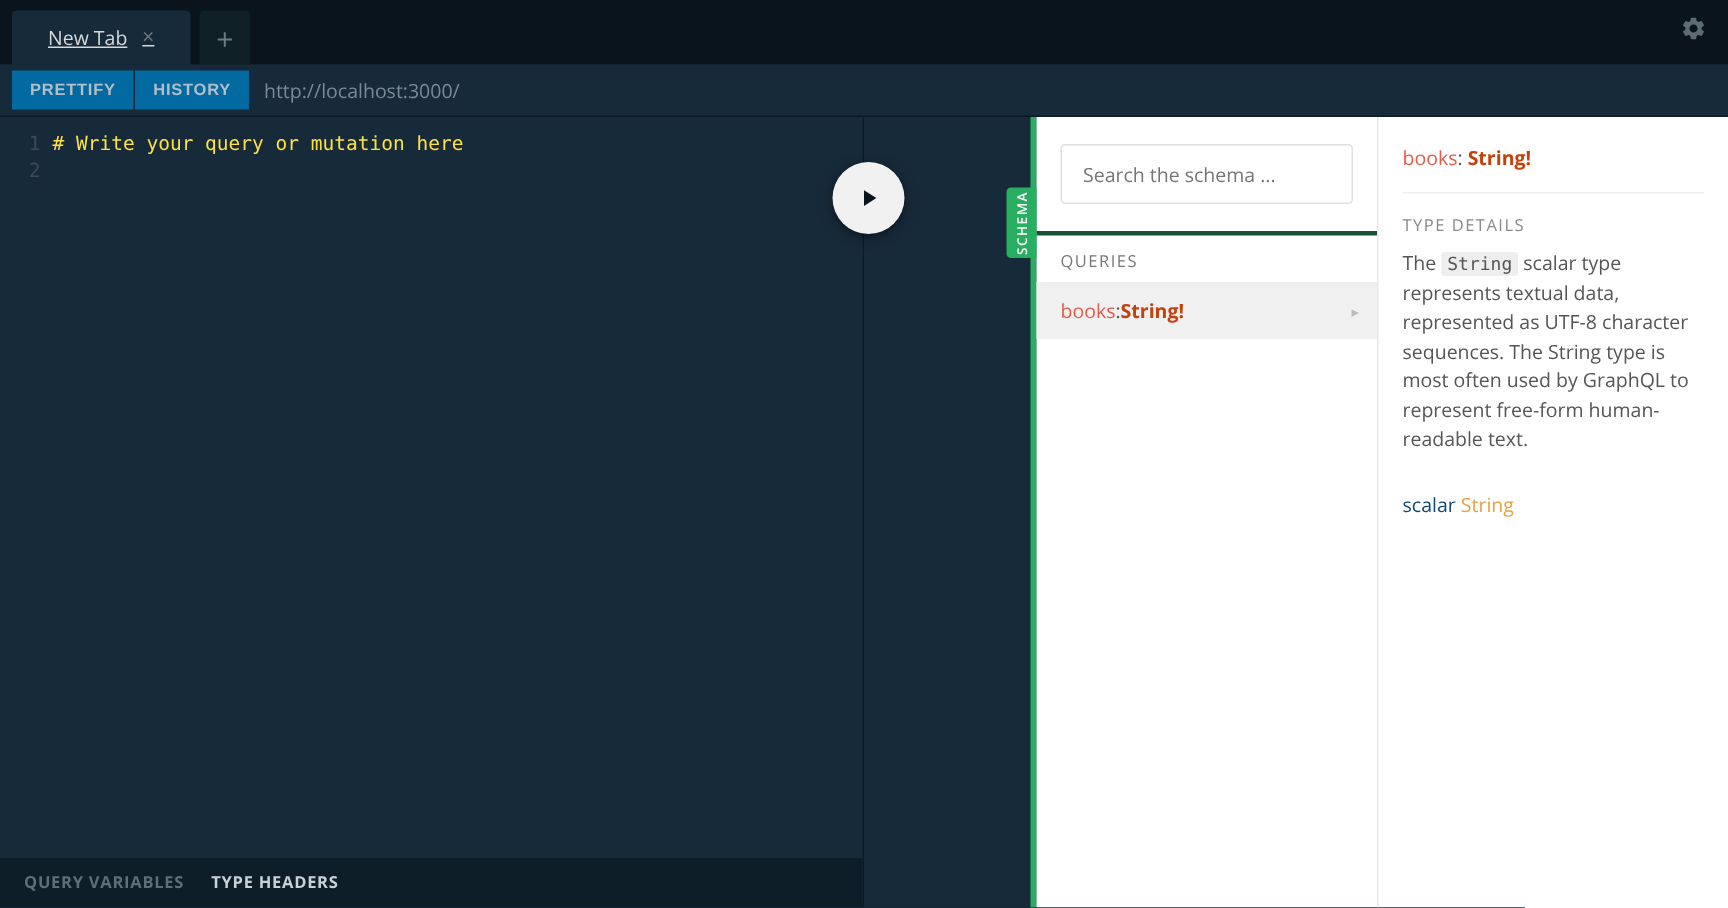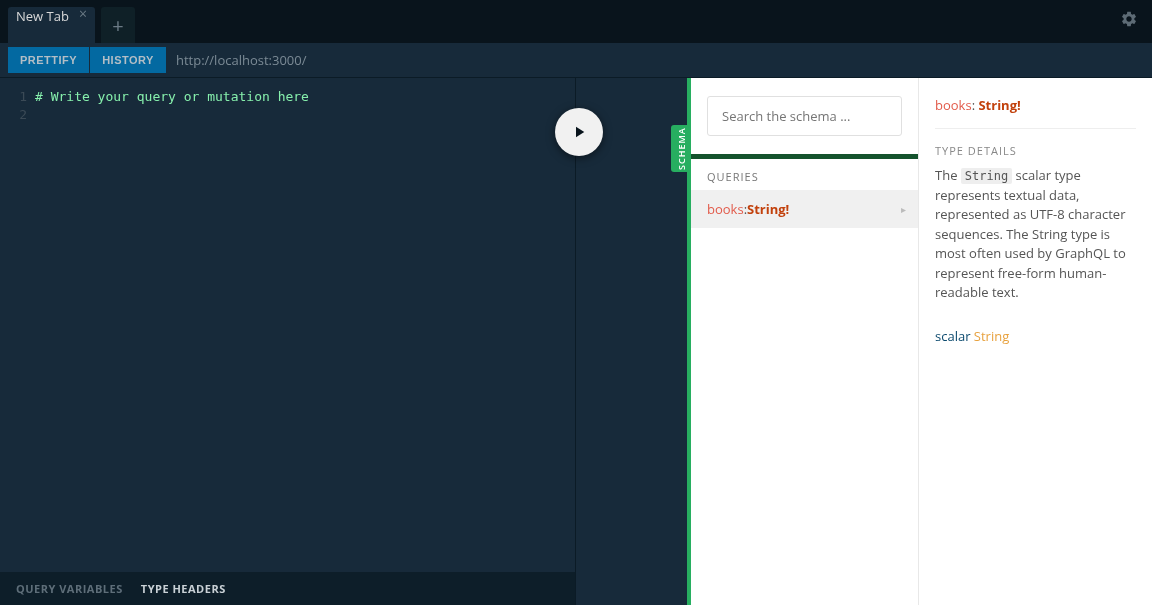--- a/index.html
+++ b/index.html
@@ -1,52 +1,52 @@
 <!DOCTYPE html>
 <html><head>
 <meta charset="utf-8">
 <style>
   * { margin: 0; padding: 0; box-sizing: border-box; }
   body { font-family: 'Open Sans', -apple-system, sans-serif; background: #172a3a; color: #fff; overflow: hidden; width: 1152px; height: 605px; }
   
   .top-bar { height: 43px; background: #09141c; display: flex; align-items: center; padding: 0 8px; }
-  .tab { background: #172a3a; height: 36px; margin-top: 7px; display: flex; padding: 0 8px; font-size: 13px; color: #d8d8d8; border-top-left-radius: 3px; border-top-right-radius: 3px; }
+  .tab { background: #172a3a; height: 36px; margin-top: 7px; display: flex; align-items: center; padding: 0 24px; font-size: 13px; color: #d8d8d8; border-top-left-radius: 3px; border-top-right-radius: 3px; text-decoration: underline; }
   .tab-close { margin-left: 10px; color: #6b7a85; font-size: 14px; cursor: pointer; line-height: 1; }
   .new-tab { width: 34px; height: 36px; margin-top: 7px; margin-left: 6px; background: #0f2027; display: flex; align-items: center; justify-content: center; color: #6b7a85; font-size: 20px; border-top-left-radius: 3px; border-top-right-radius: 3px; }
   .spacer { flex: 1; }
   .gear { color: #5d6b75; margin-right: 6px; }
   
   .toolbar { height: 35px; background: #172a3a; border-bottom: 1px solid #0b1b26; display: flex; align-items: center; padding: 0 8px; }
   .toolbar-btn { background: #0369a1; height: 26px; padding: 0 12px; color: #b3bec6; font-size: 11px; letter-spacing: 0.5px; font-weight: 600; display: flex; align-items: center; border: none; cursor: pointer; }
   .toolbar-btn + .toolbar-btn { margin-left: 1px; }
   .url-input { margin-left: 10px; background: transparent; border: none; color: #7b8a95; font-size: 13px; outline: none; width: 400px; font-family: inherit; }
   
   .main { display: flex; height: 527px; position: relative; }
   .editor-pane { flex: 1; background: #172a3a; position: relative; display: flex; flex-direction: column; }
   .editor-content { flex: 1; display: flex; font-family: 'Consolas', monospace; font-size: 13px; padding-top: 10px; }
   .gutter { width: 35px; color: #3b4a56; text-align: right; padding-right: 8px; line-height: 18px; }
-  .code { color: #86efac; line-height: 18px; }
+  .code { color: #fde047; line-height: 18px; }
   
   .play-btn { position: absolute; top: 30px; left: 555px; width: 48px; height: 48px; border-radius: 50%; background: #f1f1f1; box-shadow: 0 2px 8px rgba(0,0,0,0.5); display: flex; align-items: center; justify-content: center; z-index: 10; cursor: pointer; }
   .play-btn svg { fill: #09141c; }
   
   .bottom-tabs { height: 33px; background: #0d1e29; display: flex; align-items: center; padding: 0 16px; font-size: 11px; letter-spacing: 0.5px; font-weight: 700; }
   .bottom-tab { color: #5e6e79; margin-right: 18px; cursor: pointer; }
   .bottom-tab.active { color: #c9d1d6; }
   
   .results-pane { width: 112px; background: #172a3a; border-left: 1px solid #0b1b26; }
   
   .schema-handle { position: absolute; left: 671px; top: 47px; width: 20px; height: 47px; background: #27ae60; color: #fff; display: flex; align-items: center; justify-content: center; font-size: 9px; letter-spacing: 1px; writing-mode: vertical-rl; transform: rotate(180deg); border-radius: 0 3px 3px 0; cursor: pointer; font-weight: 600; z-index: 5; }
   .schema-divider { width: 4px; background: #27ae60; }
   
   .schema-panel { width: 461px; background: #fff; display: flex; }
   .schema-left { width: 228px; border-right: 1px solid #e8e8e8; display: flex; flex-direction: column; }
   .search-row { padding: 18px 16px; }
   .search-box { width: 100%; height: 40px; border: 1px solid #e0e0e0; border-radius: 3px; padding: 0 14px; font-size: 13px; color: #888; outline: none; font-family: inherit; }
-  .schema-section-title { padding: 10px 16px 6px; font-size: 11px; letter-spacing: 1px; color: #777; font-weight: 400; border-top: 5px solid #14532d; }
+  .schema-section-title { padding: 10px 16px 6px; font-size: 11px; letter-spacing: 1px; color: #777; font-weight: 400; border-top: 3px solid #14532d; }
   .schema-item { padding: 10px 16px; font-size: 13px; display: flex; align-items: center; background: #f0f0f0; cursor: pointer; position: relative; }
   .schema-item .arrow { position: absolute; right: 12px; color: #bbb; font-size: 10px; }
   .fname { color: #e25b4b; }
   .colon { color: #555; }
   .ftype { color: #c2410c; font-weight: bold; }
   
   .schema-right { flex: 1; padding: 0 16px; color: #555; }
   .type-header { padding: 18px 0 6px; font-size: 13px; }
   .type-header .fname { color: #e25b4b; }
   .type-details-title { font-size: 11px; letter-spacing: 1px; color: #888; padding: 14px 0 8px; border-top: 1px solid #eee; margin-top: 8px; }

